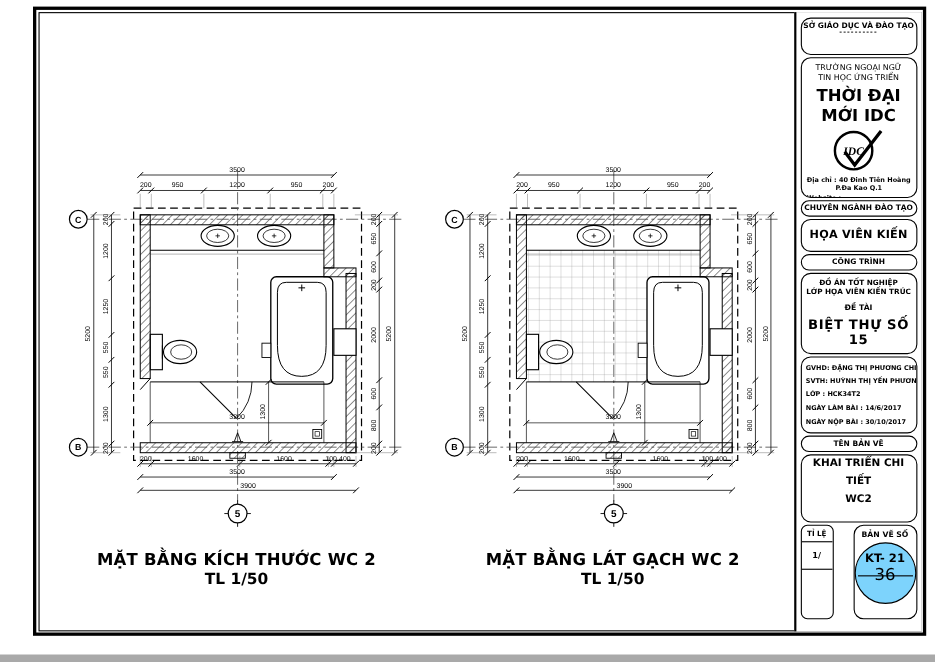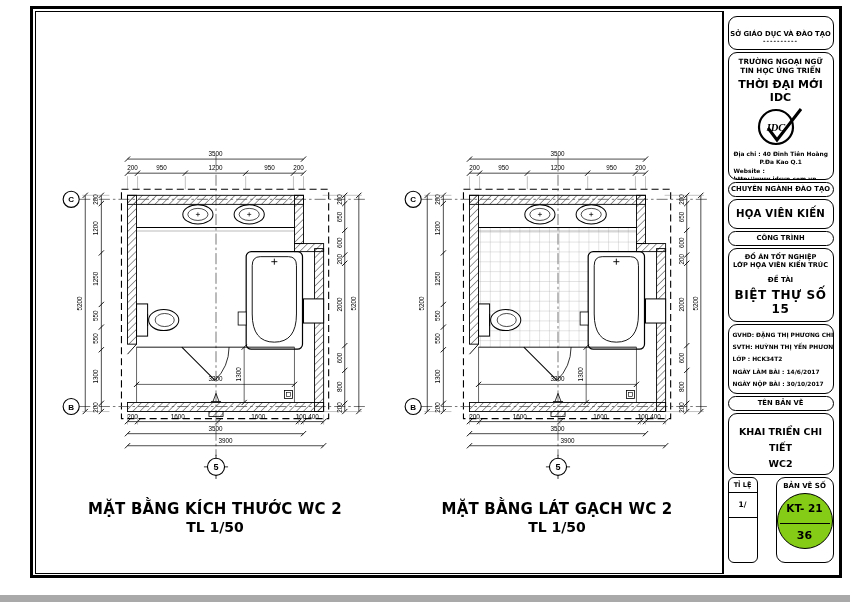--- a/index.html
+++ b/index.html
@@ -12,45 +12,45 @@
   .plan{position:absolute;top:134px;width:312px;margin:0;}
   .plan svg{display:block;}
   .plan figcaption{margin-top:10px;text-align:center;color:#000000;}
   .cap-title{font-size:15px;font-weight:700;letter-spacing:.2px;}
   .cap-scale{font-size:14px;font-weight:700;margin-top:1px;}
 
   
   .tblock{position:absolute;top:1.5px;right:1.5px;bottom:1.5px;width:116px;border-left:2px solid #000;background:#fff;box-sizing:border-box;
           display:flex;flex-direction:column;gap:2px;padding:5px 4px;}
   .tb-box{border:1.5px solid #000;border-radius:9px;background:#fff;box-sizing:border-box;text-align:center;flex:none;overflow:hidden;color:#000;}
-  .tb-dept{height:34px;padding-top:13px;font-size:6.8px;font-weight:700;}
+  .tb-dept{height:34px;padding-top:2px;font-size:6.8px;font-weight:700;}
   .tb-dashes{font-size:6px;letter-spacing:1px;line-height:6px;}
   .tb-school{height:128px;padding-top:4px;}
-  .tb-school .l1{font-size:7.2px;font-weight:700;line-height:9.5px;text-align:center;}
-  .tb-school .l3{font-size:11px;font-weight:700;margin-top:2px;}
+  .tb-school .l1{font-size:7.2px;font-weight:400;line-height:9.5px;text-align:center;}
+  .tb-school .l3{font-size:15px;font-weight:700;margin-top:2px;}
   .addr{margin-top:2px;text-align:left;padding-left:5px;font-size:5.9px;font-weight:700;line-height:8.5px;}
   .addr .ind{padding-left:26px;}
   .tb-strip{height:15px;font-size:6.8px;font-weight:700;line-height:13px;}
   .tb-major{height:30px;font-size:10.2px;font-weight:700;line-height:28px;letter-spacing:.2px;}
   .tb-ct-b{height:74px;padding-top:4px;}
   .tb-ct-b .p1{font-size:6.6px;font-weight:700;line-height:8.5px;}
   .tb-ct-b .topic-lbl{font-size:7px;font-weight:700;margin-top:6px;}
   .tb-ct-b .topic{font-size:12px;font-weight:700;letter-spacing:.6px;margin-top:4px;}
   .tb-info{height:70px;text-align:left;padding:4px 2px 0 4px;font-size:5.9px;font-weight:700;line-height:12.4px;white-space:nowrap;}
-  .tb-name-b{height:62px;padding-top:10px;font-size:9.5px;font-weight:700;line-height:16px;}
+  .tb-name-b{height:62px;font-size:9.5px;font-weight:700;line-height:16px;}
   .tb-bottom{height:86px;display:flex;gap:18px;border:none;padding:0;}
   .scalecell{width:33px;border:1.5px solid #000;border-radius:6px;box-sizing:border-box;overflow:hidden;background:#fff;}
   .sc-h{font-size:6.5px;font-weight:700;line-height:14px;text-align:center;border-bottom:1px solid #000;}
   .sc-v{font-size:7.5px;font-weight:700;line-height:24px;text-align:center;border-bottom:1px solid #000;}
   .sheetcell{flex:1;border:1.5px solid #000;border-radius:9px;box-sizing:border-box;background:#fff;text-align:center;}
   .sn-h{font-size:7px;font-weight:700;margin-top:4px;}
-  .sheetnum{width:54px;height:54px;border:1.6px solid #000;border-radius:50%;margin:3px auto 0;position:relative;background:#84cc16;}
+  .sheetnum{width:54px;height:54px;border:1.6px solid #000;border-radius:50%;margin:3px auto 0;position:relative;background:#7dd3fc;}
   .sn-top{position:absolute;top:8px;width:100%;font-size:10.5px;font-weight:700;}
   .sn-line{position:absolute;top:29px;left:2px;right:2px;border-top:1.3px solid #000;}
-  .sn-bot{position:absolute;bottom:6px;width:100%;font-size:11px;font-weight:700;}
+  .sn-bot{position:absolute;bottom:17px;width:100%;font-size:15px;font-weight:400;}
   .logo-wrap{margin:2px auto 0;width:52px;height:42px;}
 </style>
 </head>
 <body>
 
 <div class="sheet">
   <div class="inner-frame"></div>
 
   <figure class="plan" style="left:26px;">
     <svg id="planA" viewBox="0 0 310 345" width="312" height="347">

